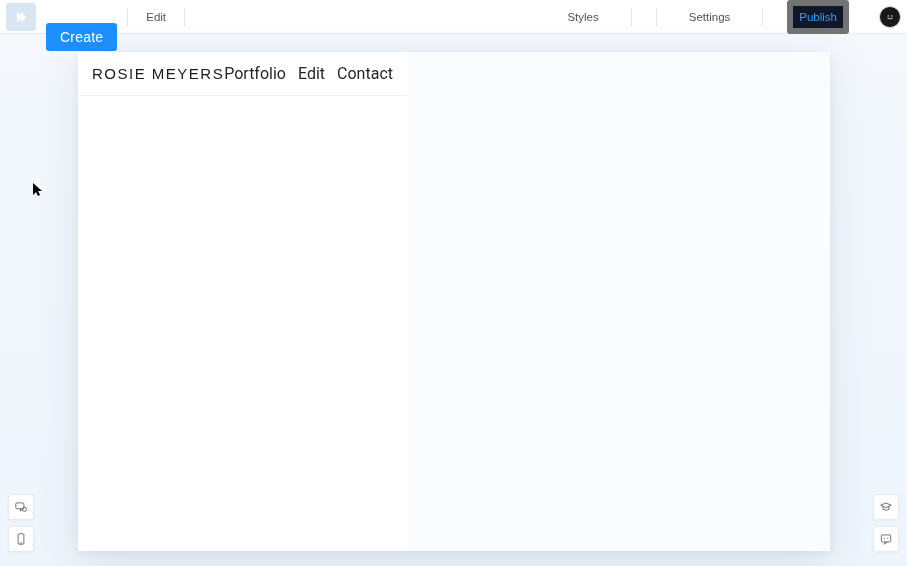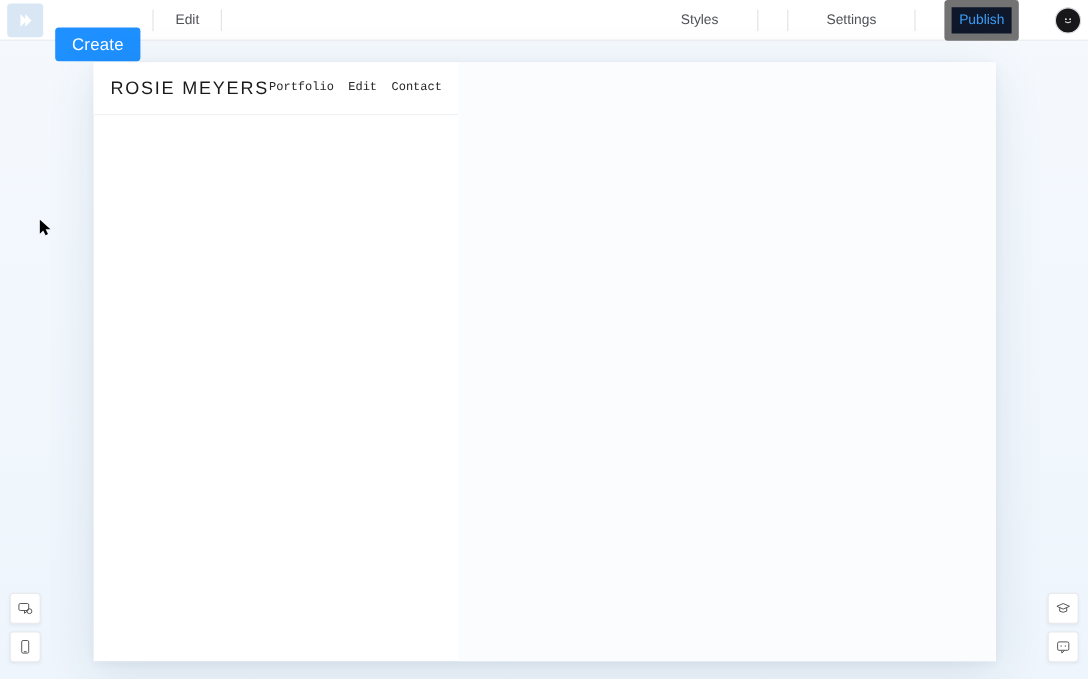--- a/index.html
+++ b/index.html
@@ -171,25 +171,24 @@
       letter-spacing: 1.5px;
       font-weight: 500;
       color: #1a1a1a;
     }
     .site-nav {
       margin-left: auto;
       display: flex;
       gap: 12px;
     }
     .site-nav a {
-      font-size: 10px;
+      font-size: 16px;
       color: #262626;
       text-decoration: none;
       cursor: pointer;
-      font-family: Liberation Mono, monospace;
     }
 
     .site-body {
       flex: 1;
       background: #fbfcfd;
     }
 
     
     .side-btn {
       position: absolute;

